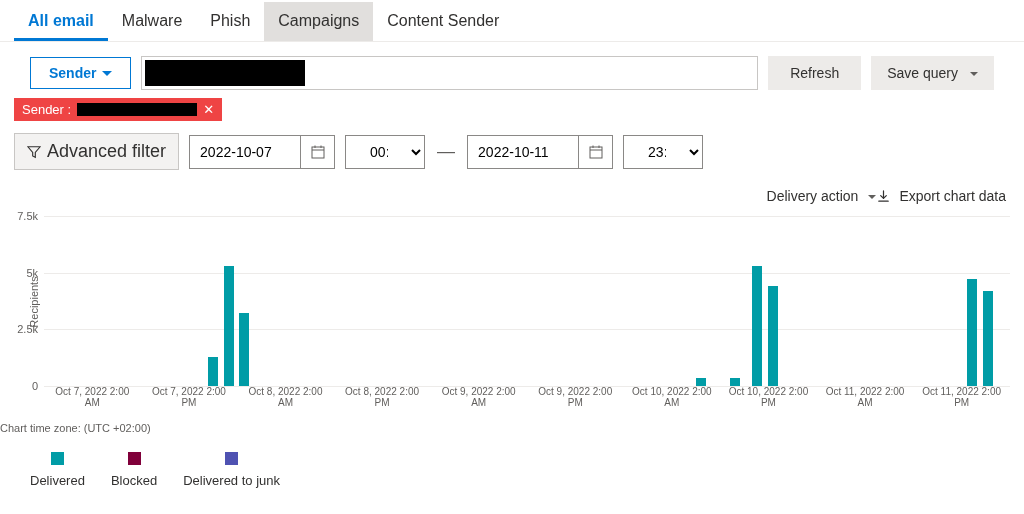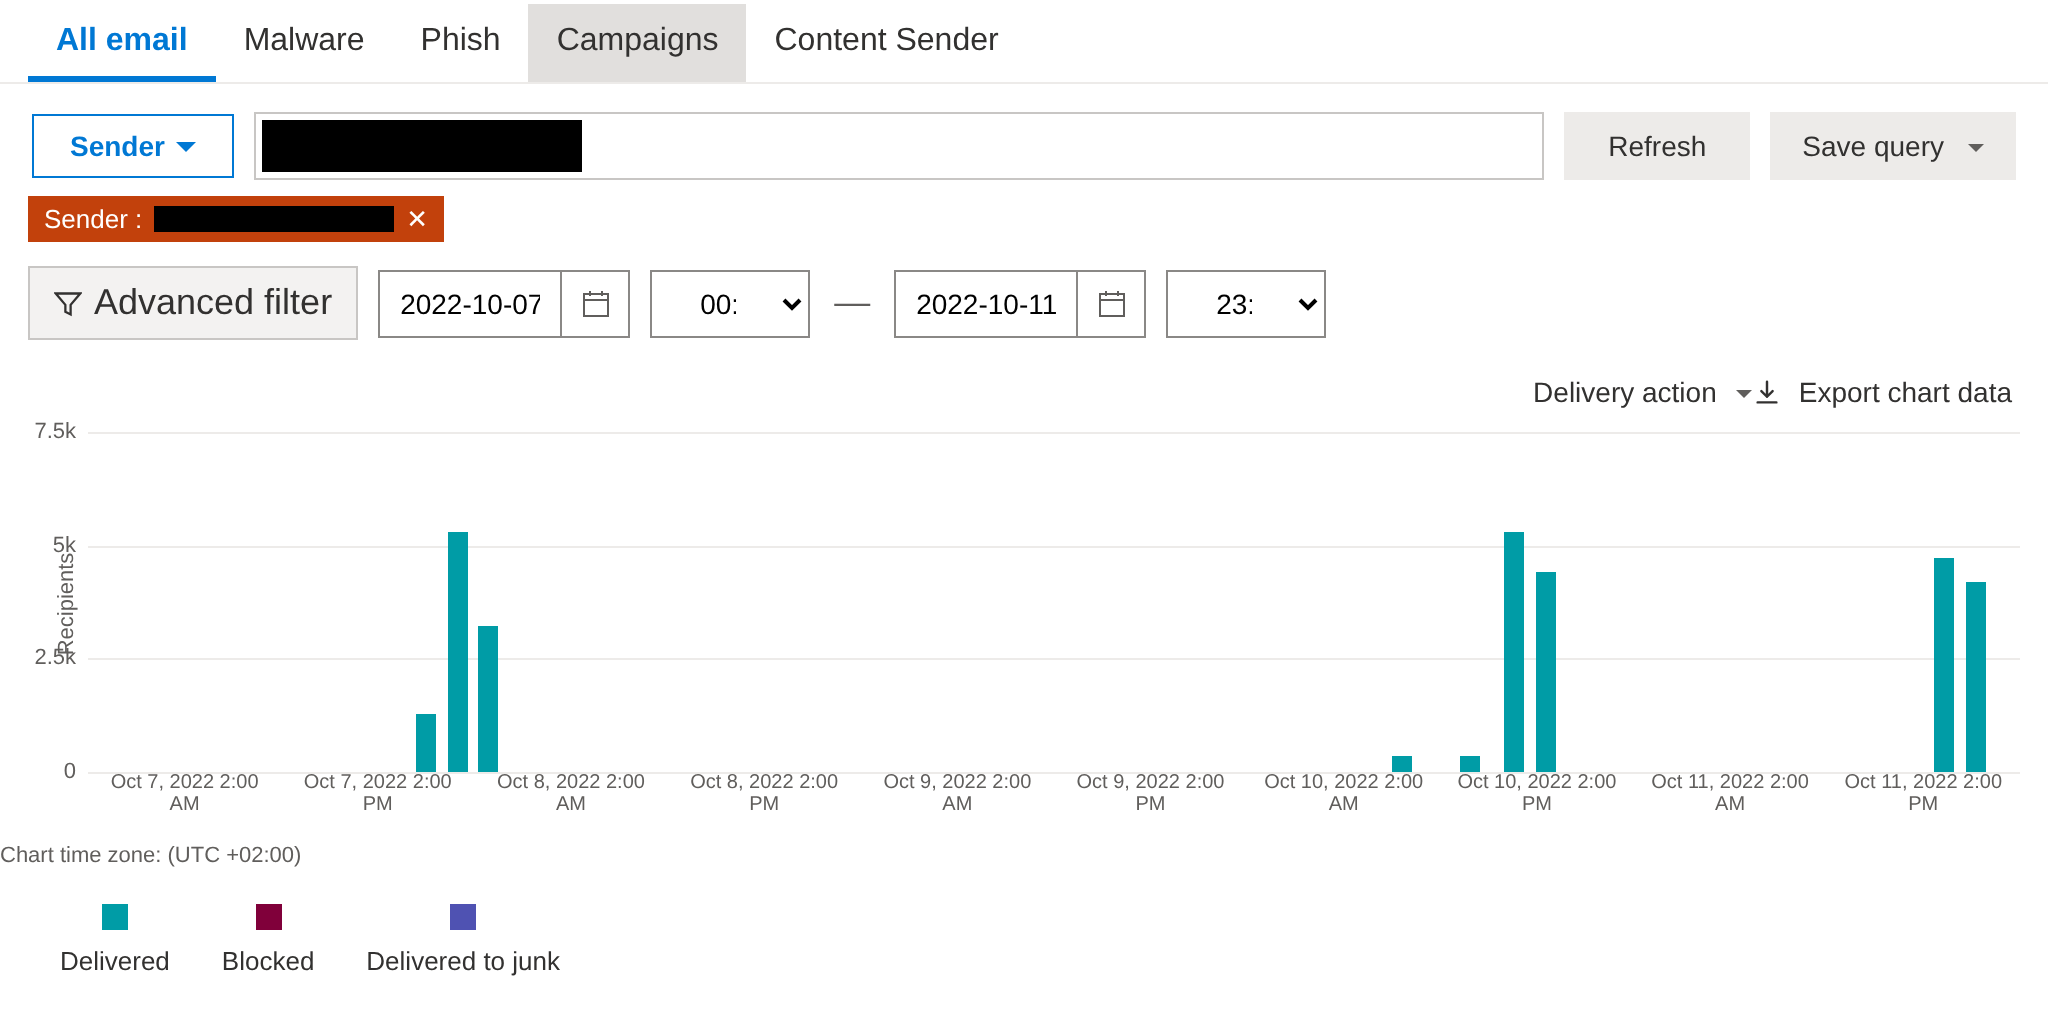--- a/index.html
+++ b/index.html
@@ -5,39 +5,39 @@
   * { box-sizing: border-box; margin: 0; padding: 0; font-family: "Segoe UI", Arial, sans-serif; }
   body { background: #fff; width: 1024px; height: 514px; overflow: hidden; color: #323130; }
 
   
   .tabs { display: flex; border-bottom: 1px solid #edebe9; padding: 0 14px; height: 42px; align-items: flex-end;}
   .tab { padding: 10px 14px 8px; font-size: 16px; color: #323130; cursor: pointer; border-bottom: 3px solid transparent;}
   .tab.active { color: #0078d4; border-bottom-color: #0078d4; font-weight: 600;}
   .tab.muted { background: #e1dfdd; }
 
   
-  .filter-row { display: flex; gap: 10px; padding: 14px 16px 8px; align-items: center;}
+  .filter-row { display: flex; gap: 10px; padding: 14px 30px 8px; align-items: center;}
   .sender-pill { border: 1px solid #0078d4; color: #0078d4; font-weight: 600; padding: 7px 18px; font-size: 14px; display: flex; align-items: center; gap: 6px; background:#fff;}
   .search-input { flex: 1; border: 1px solid #c8c6c4; height: 34px; padding: 0 8px; font-size: 14px;}
   .redacted-bar { position:absolute; left:4px; top:4px; bottom:4px; width:160px; background:#000;}
   .search-wrap { position:relative; flex:1; display:flex;}
   .btn { border: none; background: #edebe9; color:#323130; font-size:14px; height:34px; padding:0 22px; cursor:pointer;}
   .btn.savequery{ display:flex; align-items:center; gap:8px; padding:0 16px;}
 
   
   .chip-row { padding: 0 14px;}
-  .chip { display:inline-flex; align-items:center; background:#c2410c; color:#fff; font-size:13px; padding:4px 8px; gap:6px;}
+  .chip { display:inline-flex; align-items:center; background:#ef4444; color:#fff; font-size:13px; padding:4px 8px; gap:6px;}
   .chip .redact { background:#000; width:120px; height:13px; display:inline-block;}
   .chip .x { cursor:pointer; }
 
   
   .date-row { display:flex; gap:10px; padding:12px 14px 0; align-items:center;}
   .adv-filter { border:1px solid #c8c6c4; background:#f3f2f1; padding:7px 12px; font-size:18px; display:flex; gap:6px; align-items:center; cursor:pointer;}
   .date-group{ display:flex; }
-  .txtfield { border:1px solid #8a8886; height:34px; padding:0 10px; font-size:14px; width:92px; background:#fff;}
+  .txtfield { border:1px solid #8a8886; height:34px; padding:0 10px; font-size:14px; width:112px; background:#fff;}
   .cal-btn { border:1px solid #8a8886; border-left:none; width:34px; height:34px; display:flex;align-items:center;justify-content:center; background:#fff; cursor:pointer;}
   .select { border:1px solid #8a8886; height:34px; background:#fff; font-size:14px; padding:0 20px; width:80px;}
   .dash { font-size:18px; color:#605e5c; padding:0 2px;}
 
   
   .view-row { display:flex; justify-content:flex-end; padding:18px 18px 8px;}
   .view-left { display:flex; align-items:center; gap:6px; font-size:14px; color:#323130; cursor:pointer;}
   .export { display:flex; align-items:center; gap:8px; font-size:14px; cursor:pointer;}
 
   

